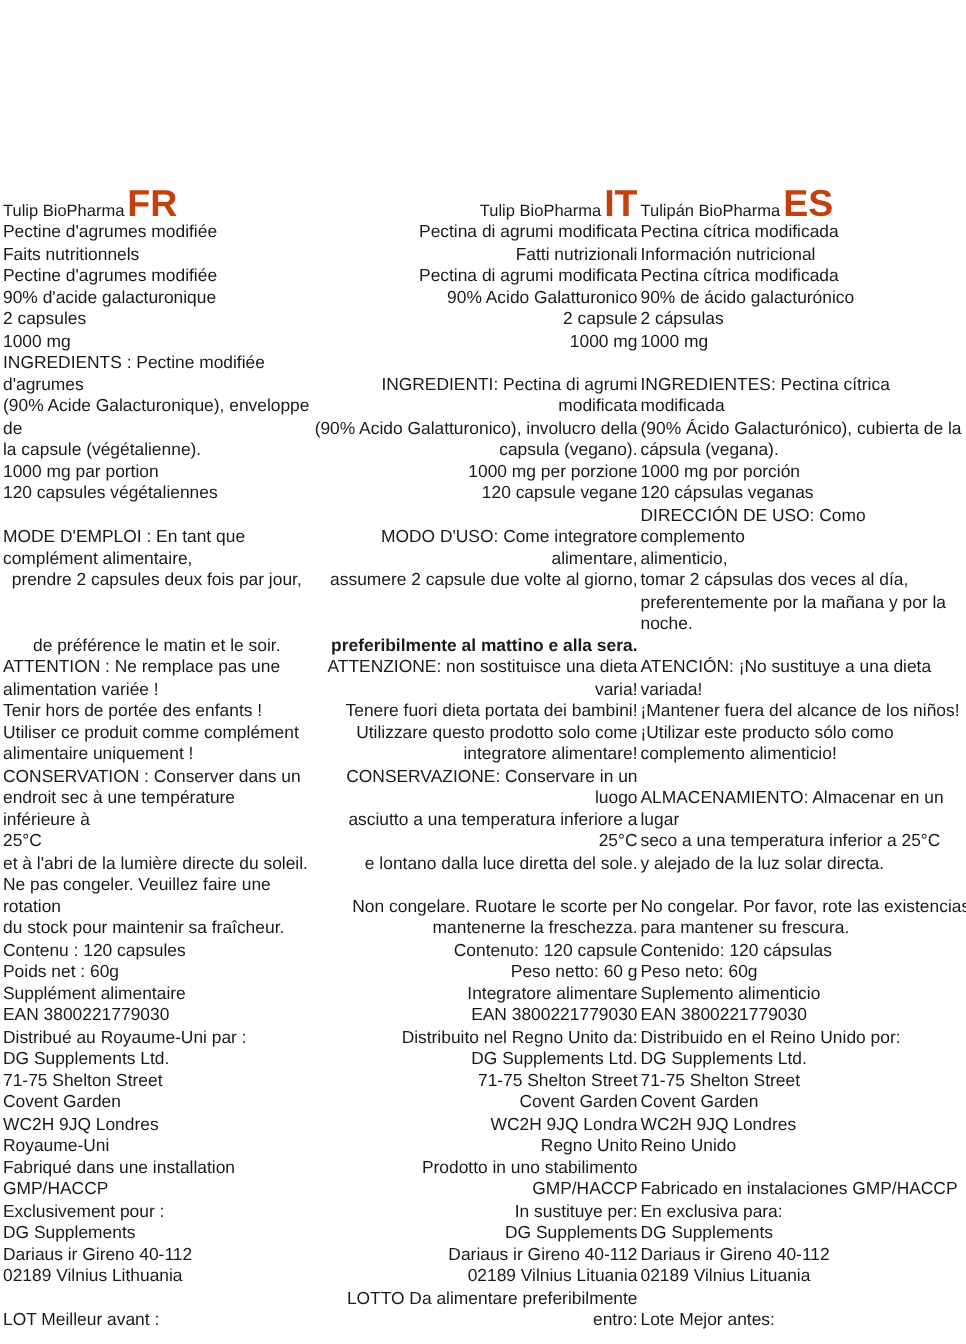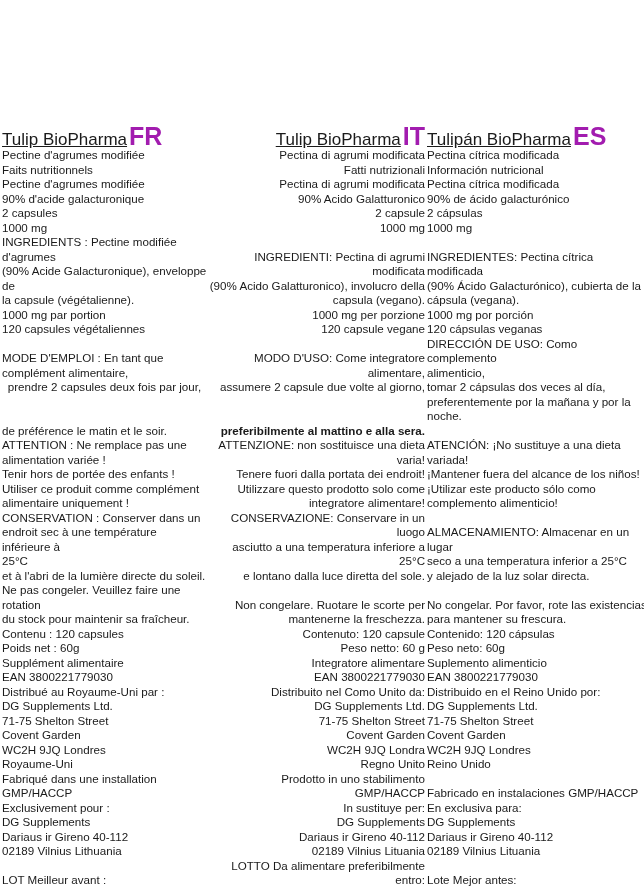--- a/index.html
+++ b/index.html
@@ -5,22 +5,22 @@
   html, body { margin: 0; padding: 0; background: #ffffff; }
   body { width: 644px; height: 896px; overflow: hidden; position: relative;
          font-family: "Liberation Sans", sans-serif; color: #1a1a1a; }
   table.label { position: absolute; left: 0; top: 118px; border-collapse: collapse;
                 table-layout: fixed; width: 644px; }
   table.label td { padding: 0 0 0 2px; vertical-align: bottom; font-size: 11.6px;
                    line-height: 14.5px; white-space: pre-line; }
   td.c1 { width: 205px; }
   td.c2 { width: 216px; text-align: right; }
   td.c3 { width: 221px; }
-  .brand { font-size: 17px; text-decoration: underline; }
-  .code { font-weight: bold; font-size: 25px; line-height: 22px; color: #a21caf; margin-left: 2px; margin-top: 10px; }
+  .brand { font-size: 11px; }
+  .code { font-weight: bold; font-size: 25px; line-height: 22px; color: #c2410c; margin-left: 2px; margin-top: 10px; }
   tr.hdr td { vertical-align: bottom; height: 30px; }
 </style>
 </head>
 <body>
 
 <table class="label">
   <tbody id="tbody">
     <tr class="hdr">
       <td class="c1"><span class="brand">Tulip BioPharma</span><span class="code">FR</span></td>
       <td class="c2"><span class="brand">Tulip BioPharma</span><span class="code">IT</span></td>
@@ -86,35 +86,35 @@
 alimenticio,</td>
       </tr>
       <tr>
         <td class="c1" style="vertical-align: top; text-align: center;">prendre 2 capsules deux fois par jour,</td>
         <td class="c2" style="vertical-align: top; margin-top: 26px;">assumere 2 capsule due volte al giorno,</td>
         <td class="c3" style="vertical-align: top;">tomar 2 cápsulas dos veces al día,
 preferentemente por la mañana y por la
 noche.</td>
       </tr>
       <tr>
-        <td class="c1" style="vertical-align: top;">de préférence le matin et le soir.</td>
+        <td class="c1" style="vertical-align: top; text-align: center;">de préférence le matin et le soir.</td>
         <td class="c2" style="vertical-align: top; font-weight: bold;">preferibilmente al mattino e alla sera.</td>
         <td class="c3" style="vertical-align: top;"></td>
       </tr>
       <tr>
         <td class="c1">ATTENTION : Ne remplace pas une
 alimentation variée !</td>
         <td class="c2">ATTENZIONE: non sostituisce una dieta
 varia!</td>
         <td class="c3">ATENCIÓN: ¡No sustituye a una dieta
 variada!</td>
       </tr>
       <tr>
         <td class="c1">Tenir hors de portée des enfants !</td>
-        <td class="c2">Tenere fuori dalla portata dei endroit!</td>
+        <td class="c2">Tenere fuori dieta portata dei bambini!</td>
         <td class="c3">¡Mantener fuera del alcance de los niños!</td>
       </tr>
       <tr>
         <td class="c1">Utiliser ce produit comme complément
 alimentaire uniquement !</td>
         <td class="c2">Utilizzare questo prodotto solo come
 integratore alimentare!</td>
         <td class="c3">¡Utilizar este producto sólo como
 complemento alimenticio!</td>
       </tr>
@@ -155,21 +155,21 @@
         <td class="c2">Integratore alimentare</td>
         <td class="c3">Suplemento alimenticio</td>
       </tr>
       <tr>
         <td class="c1">EAN 3800221779030</td>
         <td class="c2">EAN 3800221779030</td>
         <td class="c3">EAN 3800221779030</td>
       </tr>
       <tr>
         <td class="c1">Distribué au Royaume-Uni par :</td>
-        <td class="c2">Distribuito nel Como Unito da:</td>
+        <td class="c2">Distribuito nel Regno Unito da:</td>
         <td class="c3">Distribuido en el Reino Unido por:</td>
       </tr>
       <tr>
         <td class="c1">DG Supplements Ltd.</td>
         <td class="c2">DG Supplements Ltd.</td>
         <td class="c3">DG Supplements Ltd.</td>
       </tr>
       <tr>
         <td class="c1">71-75 Shelton Street</td>
         <td class="c2">71-75 Shelton Street</td>

